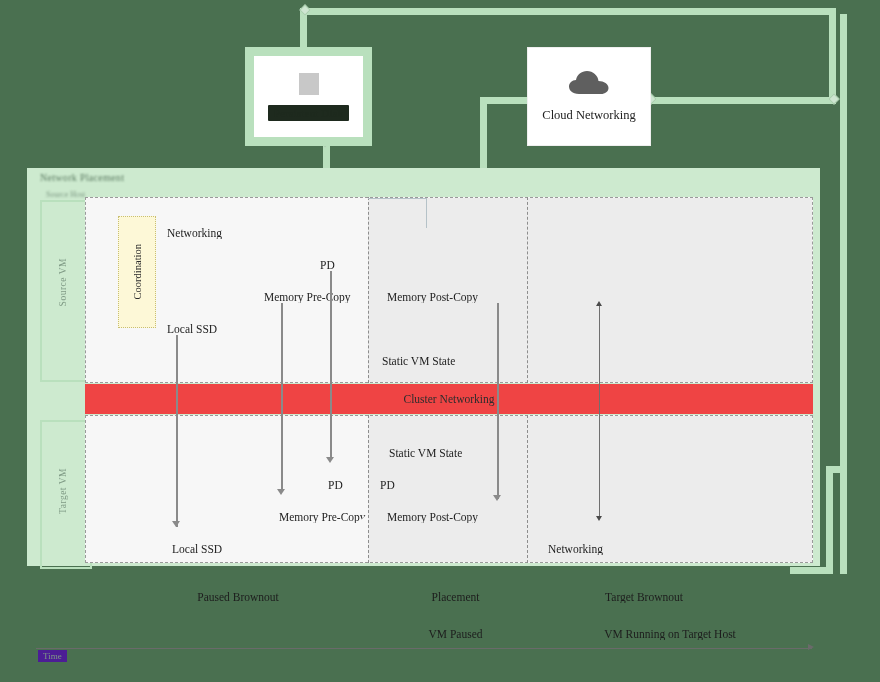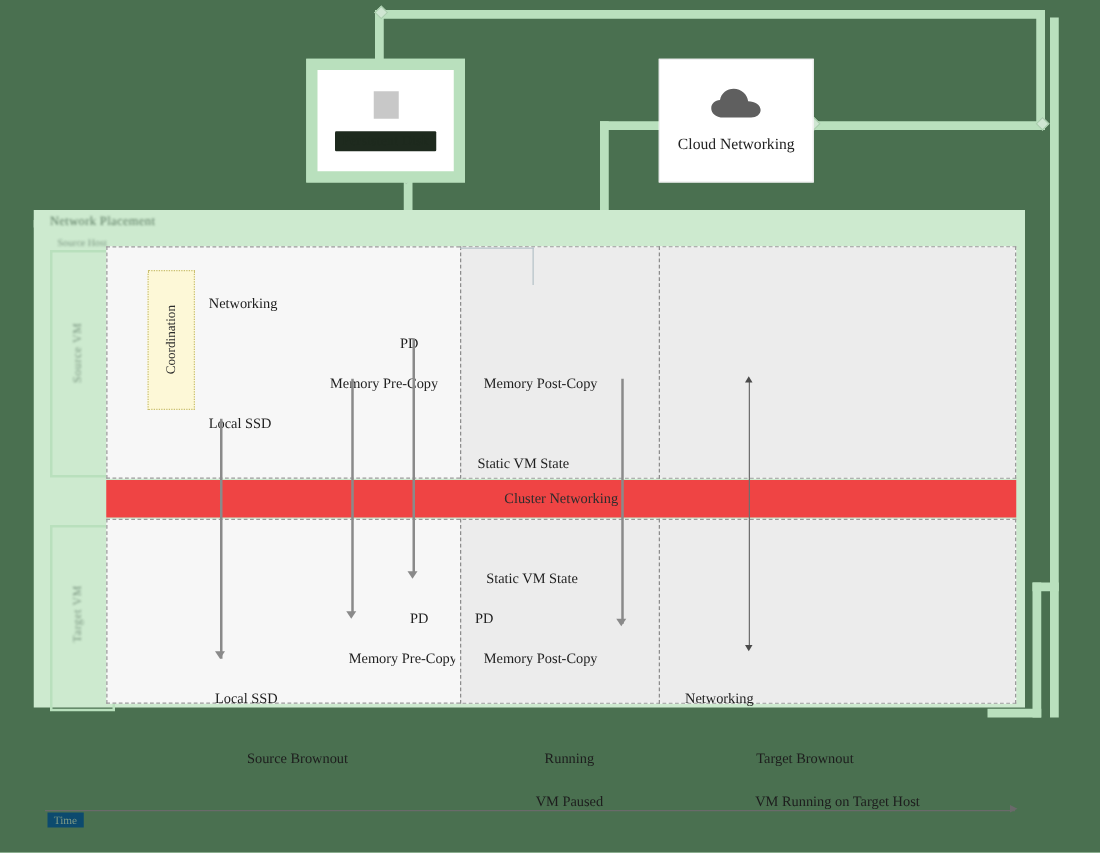--- a/index.html
+++ b/index.html
@@ -79,22 +79,22 @@
   
   .cluster{
     position:absolute;left:85px;top:384px;width:728px;height:30px;
     background:#ef4444;display:flex;align-items:center;justify-content:center;
     font-size:11.5px;color:#2d2d2d;
   }
 
   
   .arrowbar{
     position:absolute;box-sizing:border-box;
-    display:flex;align-items:flex-start;
-    font-size:11.5px;color:#1d1d1d;margin-top:25px;
+    display:flex;align-items:flex-end;
+    font-size:11.5px;color:#1d1d1d;
   }
   .arrowbar > span{position:relative;z-index:2;white-space:nowrap;}
 
   
   .cp-both{clip-path:polygon(0 0, calc(100% - 14px) 0, 100% 50%, calc(100% - 14px) 100%, 0 100%, 14px 50%);}
   .cp-right{clip-path:polygon(0 0, calc(100% - 14px) 0, 100% 50%, calc(100% - 14px) 100%, 0 100%);}
 
   
   .vline{position:absolute;width:1.5px;background:#8a8a8a;}
   .vline-thin{position:absolute;width:1px;background:#6f6f6f;}
@@ -122,21 +122,21 @@
     display:flex;align-items:center;justify-content:center;
   }
   .coord span{
     writing-mode:vertical-rl;transform:rotate(180deg);
     font-size:10.5px;color:#2b2b2b;
   }
 
   
   .timelbl{
     position:absolute;left:38px;top:650px;font-size:9px;color:#7f9a85;
-    background:#0c4a6e;padding:1px 5px;filter:blur(.5px);
+    background:#4c1d95;padding:1px 5px;filter:blur(.5px);
   }
   .timeline{position:absolute;left:36px;top:648px;width:776px;height:1px;background:#6a6a6a;}
   .timehead{
     position:absolute;left:808px;top:644px;width:0;height:0;
     border-top:3px solid transparent;border-bottom:3px solid transparent;
     border-left:6px solid #6a6a6a;
   }
   .tinynode{position:absolute;width:6px;height:6px;background:#cfe6d2;transform:rotate(45deg);border:1px solid #aacfae;}
 </style>
 </head>
@@ -271,24 +271,24 @@
   <div class="head-down" style="left:326px;top:457px;"></div>
 
   <div class="vline" style="left:497px;top:303px;height:196px;"></div>
   <div class="head-down" style="left:493px;top:495px;"></div>
 
   <div class="vline-thin" style="left:599px;top:305px;height:214px;"></div>
   <div class="head-up-s" style="left:596px;top:301px;"></div>
   <div class="head-down-s" style="left:596px;top:516px;"></div>
 
   <div class="arrowbar purple cp-right" style="left:88px;top:576px;width:300px;height:27px;justify-content:center;">
-    <span>Source Brownout</span>
+    <span>Paused Brownout</span>
   </div>
   <div class="arrowbar red cp-both" style="left:368px;top:576px;width:175px;height:27px;justify-content:center;">
-    <span>Running</span>
+    <span>Placement</span>
   </div>
   <div class="arrowbar purple cp-both" style="left:500px;top:576px;width:288px;height:27px;justify-content:center;">
     <span>Target Brownout</span>
   </div>
 
   <div class="arrowbar red cp-both" style="left:368px;top:611px;width:175px;height:29px;justify-content:center;">
     <span>VM Paused</span>
   </div>
   <div class="arrowbar green cp-both" style="left:526px;top:611px;width:288px;height:29px;justify-content:center;">
     <span>VM Running on Target Host</span>

